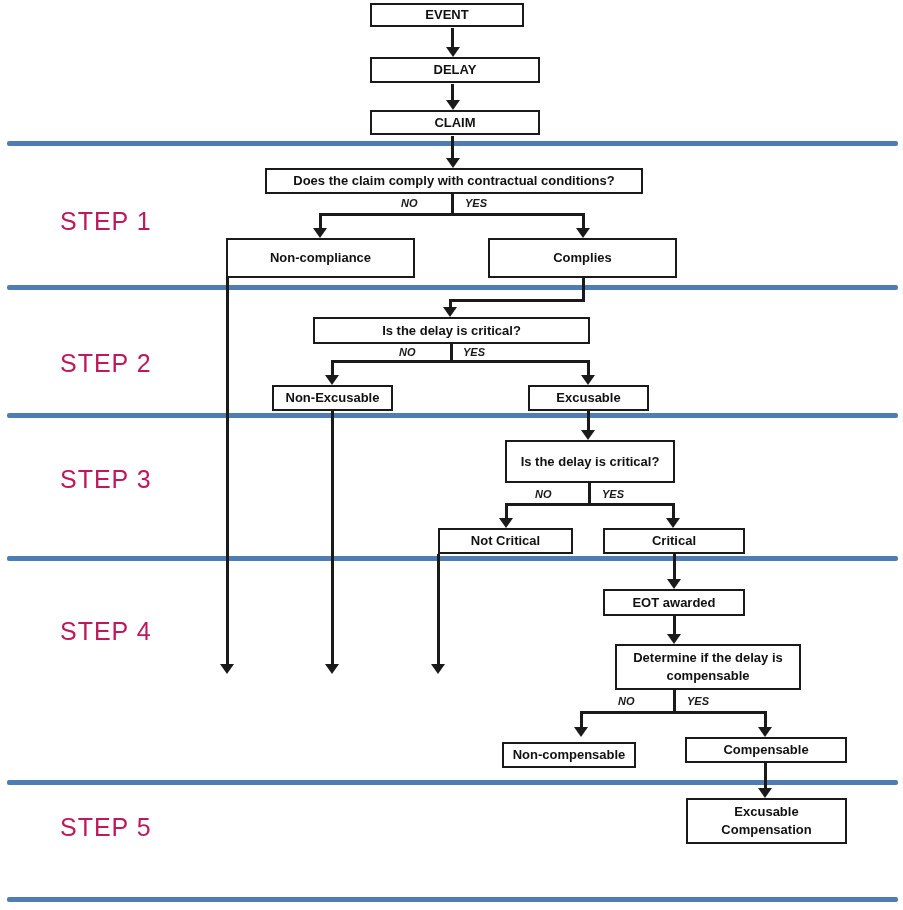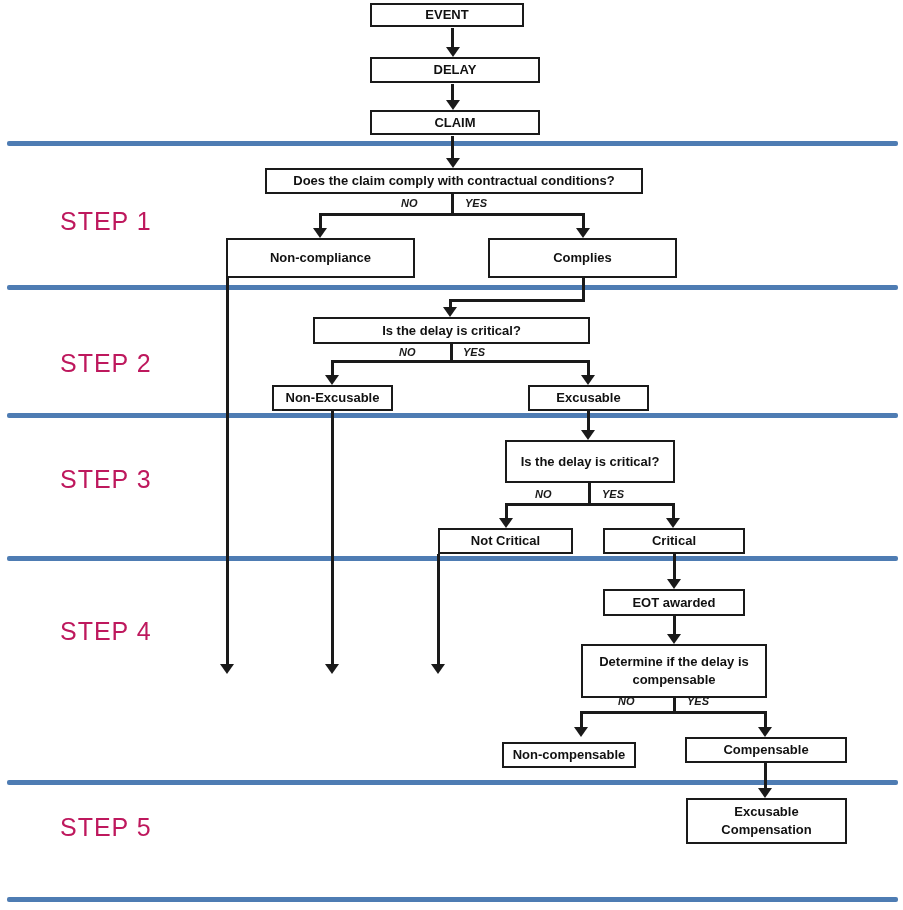--- a/index.html
+++ b/index.html
@@ -129,19 +129,19 @@
 
   <div class="node" style="left:313px;top:317px;width:277px;height:27px">Is the delay is critical?</div>
   <div class="node" style="left:272px;top:385px;width:121px;height:26px">Non-Excusable</div>
   <div class="node" style="left:528px;top:385px;width:121px;height:26px">Excusable</div>
 
   <div class="node" style="left:505px;top:440px;width:170px;height:43px">Is the delay is  critical?</div>
   <div class="node" style="left:438px;top:528px;width:135px;height:26px">Not Critical</div>
   <div class="node" style="left:603px;top:528px;width:142px;height:26px">Critical</div>
 
   <div class="node" style="left:603px;top:589px;width:142px;height:27px">EOT awarded</div>
-  <div class="node" style="left:581px;top:644px;width:186px;height:54px">Determine if the delay is compensable</div>
+  <div class="node" style="left:615px;top:644px;width:186px;height:46px">Determine if the delay is compensable</div>
 
   <div class="node" style="left:502px;top:742px;width:134px;height:26px">Non-compensable</div>
   <div class="node" style="left:685px;top:737px;width:162px;height:26px">Compensable</div>
   <div class="node" style="left:686px;top:798px;width:161px;height:46px">Excusable Compensation</div>
 
 </div>
 
 </body></html>

